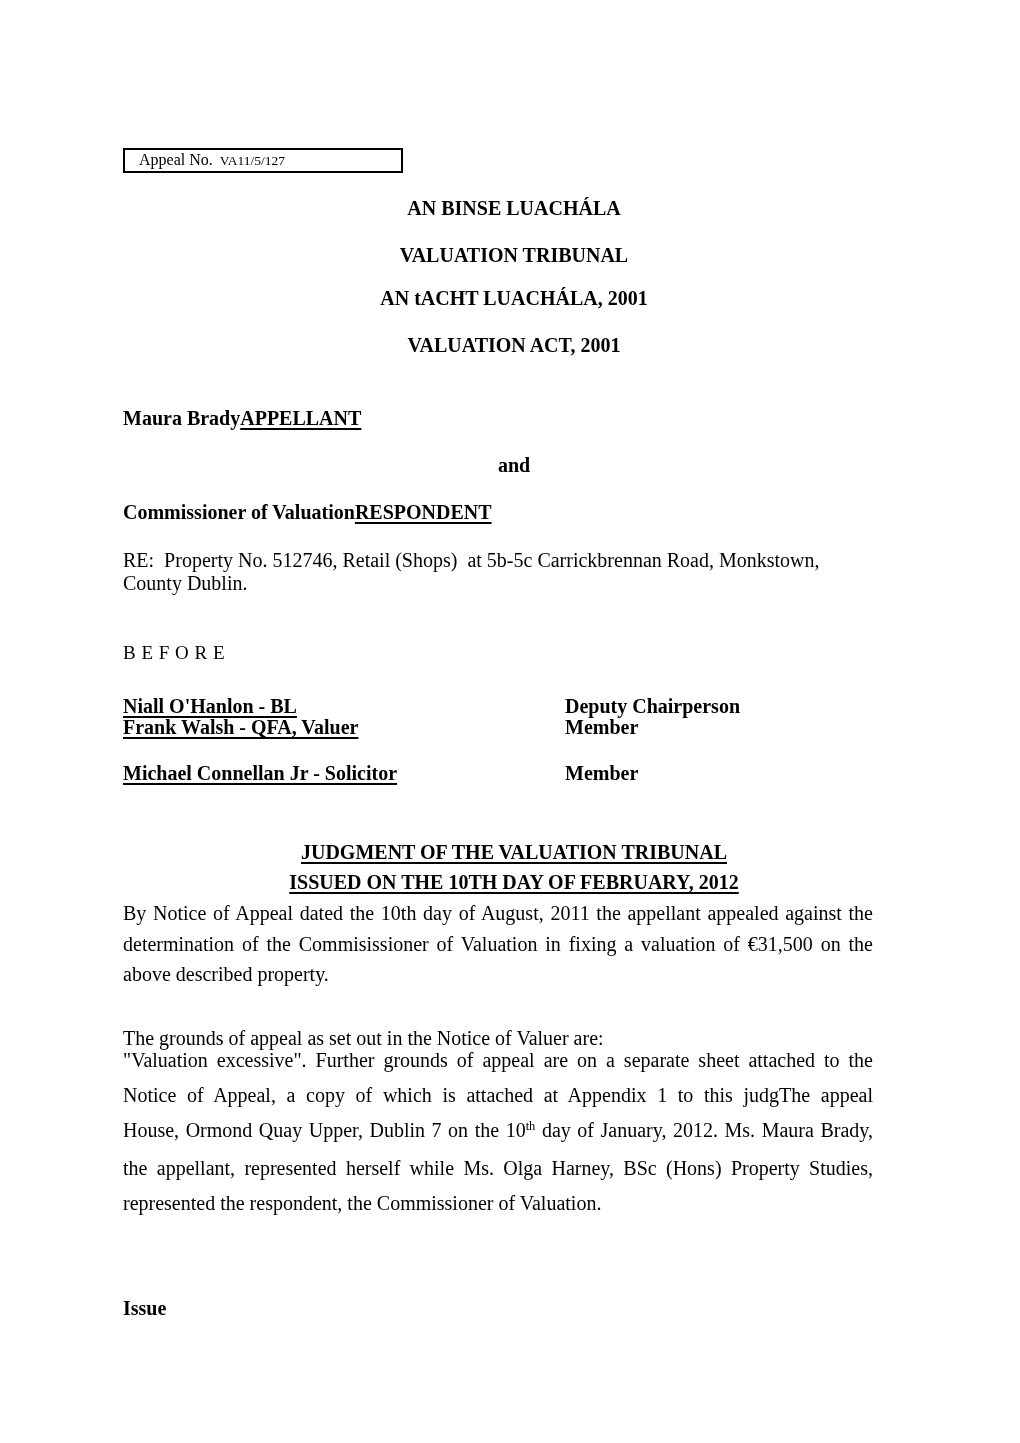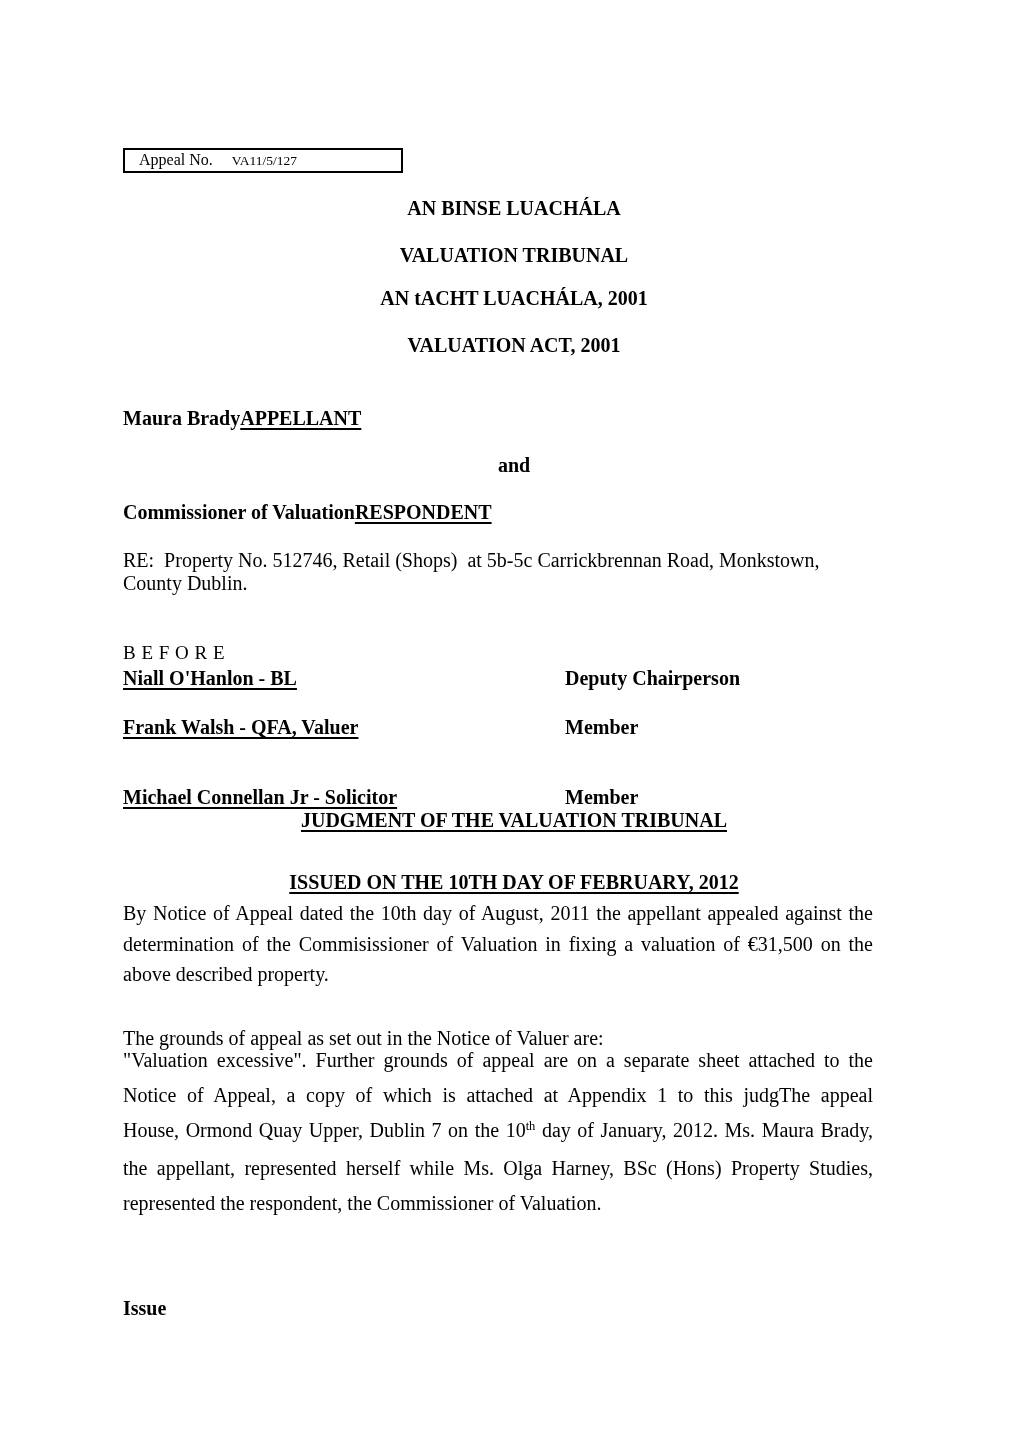--- a/index.html
+++ b/index.html
@@ -20,21 +20,21 @@
   .pre { white-space: pre; }
   .row { display: flex; font-size: 20px; line-height: 24px; }
   .grid-row { display: grid; grid-template-columns: 442px auto; font-size: 20px; line-height: 24px; }
   .appeal-box {
     position: absolute; left: 123px; top: 148px;
     width: 280px; height: 25px;
     border: 2px solid #000; box-sizing: border-box;
     display: flex; align-items: baseline; padding-left: 14px;
   }
   .appeal-label { font-size: 16px; line-height: 20px; }
-  .appeal-number { font-size: 13.5px; margin-left: 19px; }
+  .appeal-number { font-size: 13.5px; margin-left: 7px; }
   .heading { font-size: 20px; line-height: 24px; font-weight: bold; }
   .para { font-size: 20px; }
   .p1 { line-height: 30.5px; }
   .p2 { line-height: 35px; }
   .jline { text-align: justify; text-align-last: justify; }
   .sup { font-size: 12.5px; position: relative; top: -7px; }
   .spread { letter-spacing: 0.5px; }
 </style>
 </head>
 <body>
@@ -63,34 +63,34 @@
     <span class="u">RESPONDENT</span>
   </div>
 
   <div class="abs para" style="top:549px; line-height:22.5px; width:760px;">
     <div class="pre">RE:  Property No. 512746, Retail (Shops)  at 5b-5c Carrickbrennan Road, Monkstown,</div>
     <div class="pre">County Dublin.</div>
   </div>
 
   <div class="abs spread" style="top:642px; font-size:19px; line-height:22px;">B E F O R E</div>
 
-  <div class="abs grid-row b" style="top:666px;">
+  <div class="abs grid-row b" style="top:694px;">
     <span class="u">Niall O'Hanlon - BL</span>
     <span>Deputy Chairperson</span>
   </div>
   <div class="abs grid-row b" style="top:715px;">
     <span class="u">Frank Walsh - QFA, Valuer</span>
     <span>Member</span>
   </div>
-  <div class="abs grid-row b" style="top:785px;">
+  <div class="abs grid-row b" style="top:761px;">
     <span class="u">Michael Connellan Jr - Solicitor</span>
     <span>Member</span>
   </div>
 
-  <div class="center heading" style="top:808px;"><span class="u">JUDGMENT OF THE VALUATION TRIBUNAL</span></div>
+  <div class="center heading" style="top:840px;"><span class="u">JUDGMENT OF THE VALUATION TRIBUNAL</span></div>
   <div class="center heading" style="top:870px;"><span class="u">ISSUED ON THE 10TH DAY OF FEBRUARY, 2012</span></div>
 
   <div class="abs para p1" style="top:898px;">
     <div class="jline">By Notice of Appeal dated the 10th day of August, 2011 the appellant appealed against the</div>
     <div class="jline">determination of the Commisissioner of Valuation in fixing a valuation of €31,500 on the</div>
     <div>above described property.</div>
   </div>
 
   <div class="abs para" style="top:1027px; line-height:22px;">The grounds of appeal as set out in the Notice of Valuer are:</div>
 

